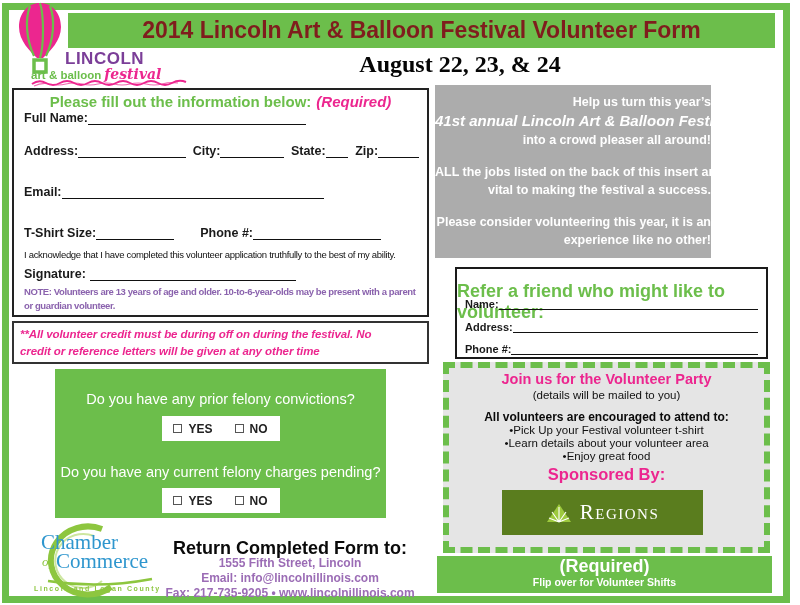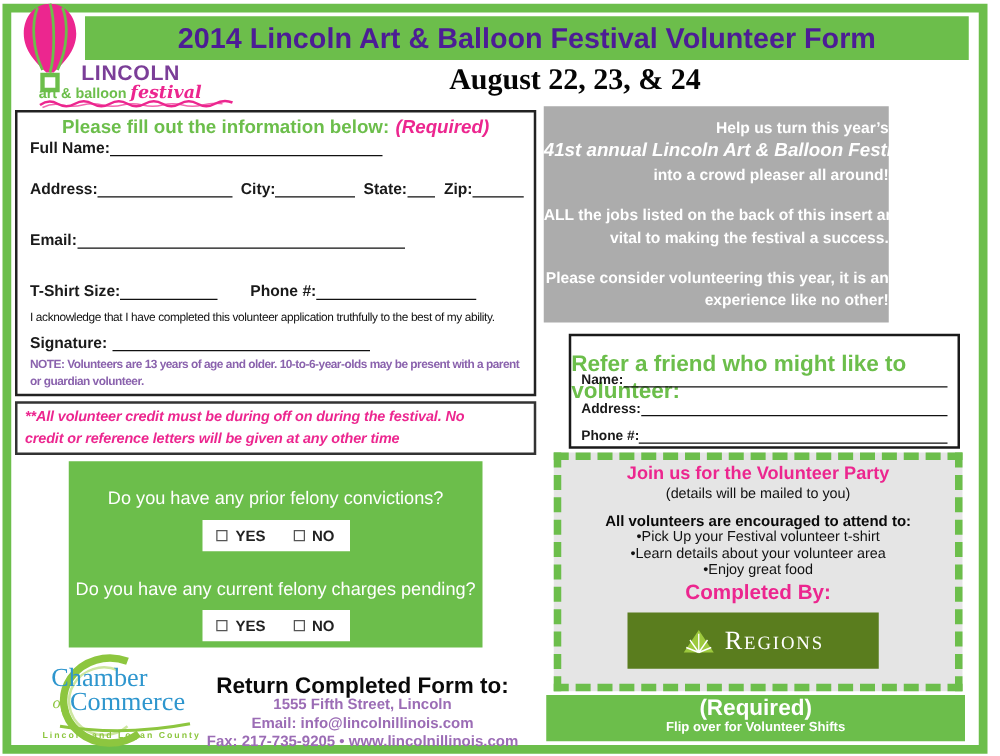--- a/index.html
+++ b/index.html
@@ -14,21 +14,21 @@
         font-family:"Liberation Sans",sans-serif;color:var(--ink);}
   .abs{position:absolute;}
   .frame{position:absolute;left:2px;top:3px;right:10px;bottom:2px;border:7px solid var(--green);z-index:0;}
 
   
   .logo-wrap{left:10px;top:0;width:190px;height:88px;z-index:3;}
   .logo-name{left:55px;top:49px;font-size:17px;font-weight:bold;color:var(--logo-purple);letter-spacing:.5px;}
   .logo-tag{left:21px;top:66px;font-size:11.5px;font-weight:bold;color:var(--green);}
   .logo-script{font-family:"DejaVu Serif",serif;font-style:italic;font-weight:bold;
                font-size:14px;color:var(--pink);margin-left:3px;}
-  .headerbar{left:68px;top:13px;width:707px;height:35px;background:var(--green);color:#4c1d95;
+  .headerbar{left:68px;top:13px;width:707px;height:35px;background:var(--green);color:#7f1d1d;
              font-size:23px;font-weight:bold;text-align:center;line-height:35px;z-index:2;white-space:nowrap;}
   .dateline{left:105px;top:51px;width:710px;text-align:center;color:#050505;
             font-family:"Liberation Serif",serif;font-size:24px;font-weight:bold;z-index:2;}
 
   
   .formbox{left:12px;top:88px;width:417px;height:229px;border:2px solid #222;background:#fff;z-index:2;}
   .form-head{position:absolute;left:0;top:3px;width:100%;text-align:center;
              font-size:15px;font-weight:bold;color:var(--green);}
   .req{color:var(--pink);font-style:italic;margin-left:5px;}
   .frow{position:absolute;left:10px;right:8px;display:flex;align-items:flex-end;
@@ -242,21 +242,21 @@
     </div>
   </div>
 
   <div class="abs partybox">
     <div class="p-head">Join us for the Volunteer Party</div>
     <div class="p-sub">(details will be mailed to you)</div>
     <div class="p-intro">All volunteers are encouraged to attend to:</div>
     <div class="p-bullet p-b0">•Pick Up your Festival volunteer t-shirt</div>
     <div class="p-bullet p-b1">•Learn details about your volunteer area</div>
     <div class="p-bullet p-b2">•Enjoy great food</div>
-    <div class="p-spon">Completed By:</div>
+    <div class="p-spon">Sponsored By:</div>
     <div class="regions">
       <svg width="26" height="20" viewBox="0 0 26 20">
         <polygon points="13,1 25,19 1,19" fill="#9DC93D"></polygon>
         <path d="M13,19 L13,4 M13,19 L6,9 M13,19 L20,9 M13,19 L3,15 M13,19 L23,15" stroke="#ffffff" stroke-width="1.1" fill="none"></path>
       </svg>
       <span class="regions-word">Regions</span>
     </div>
   </div>
 
   <div class="abs footerbox">

